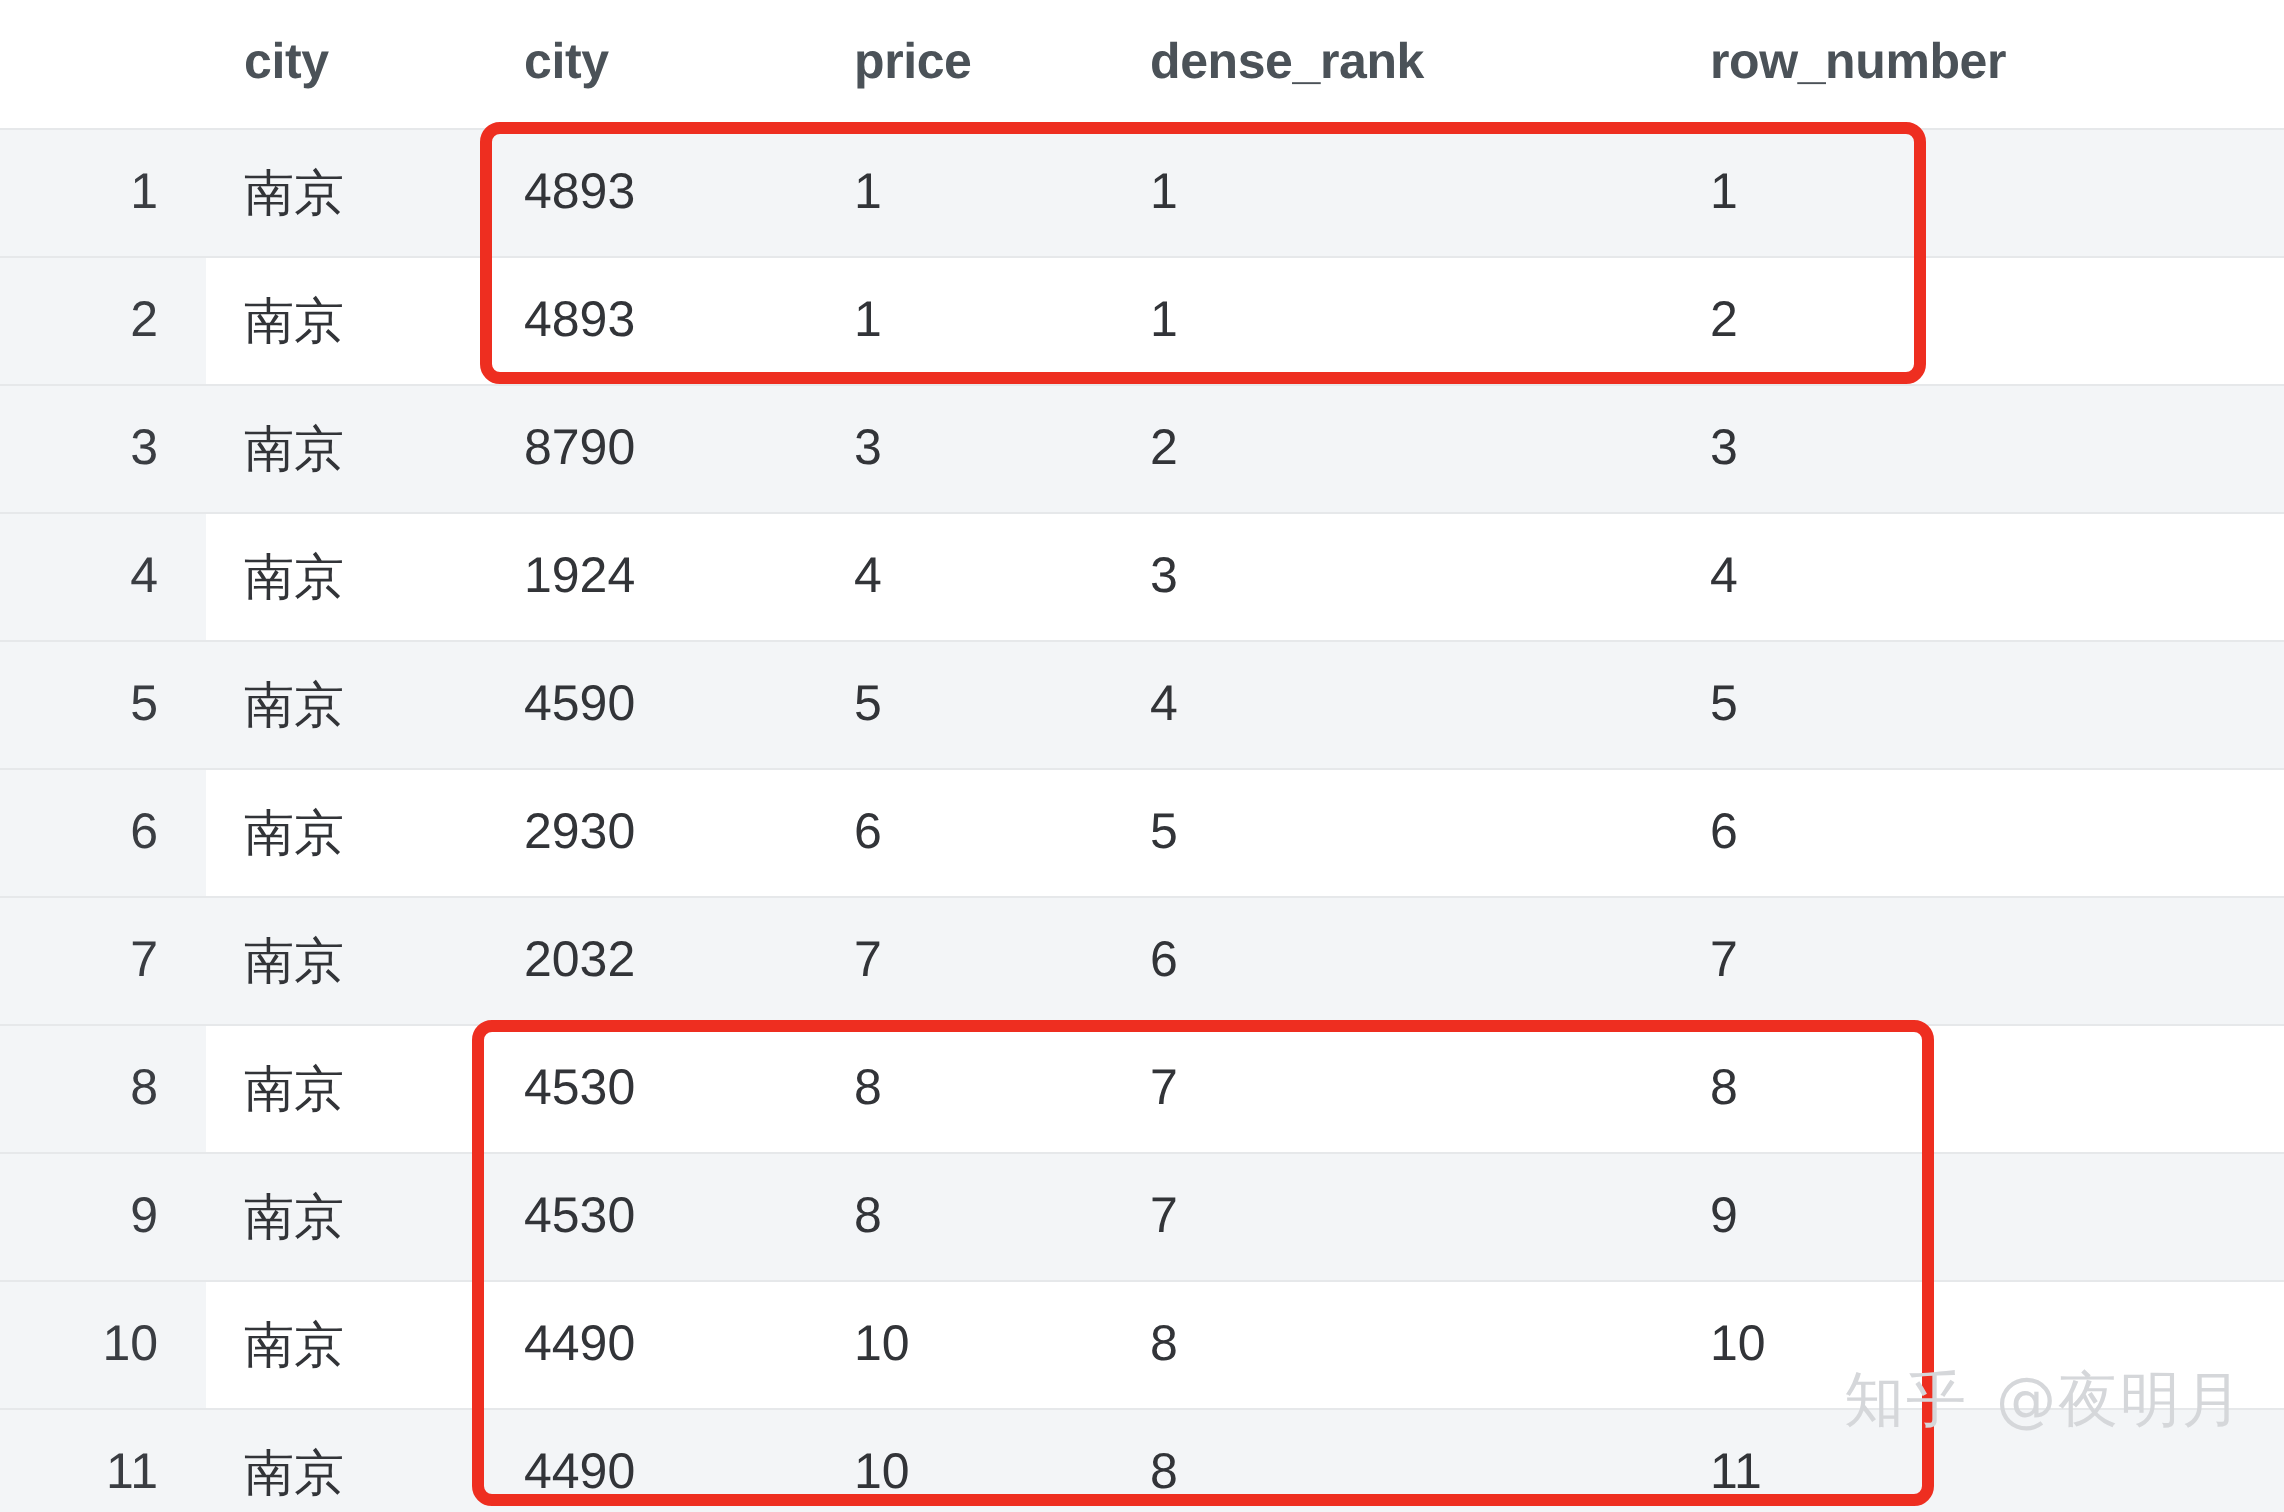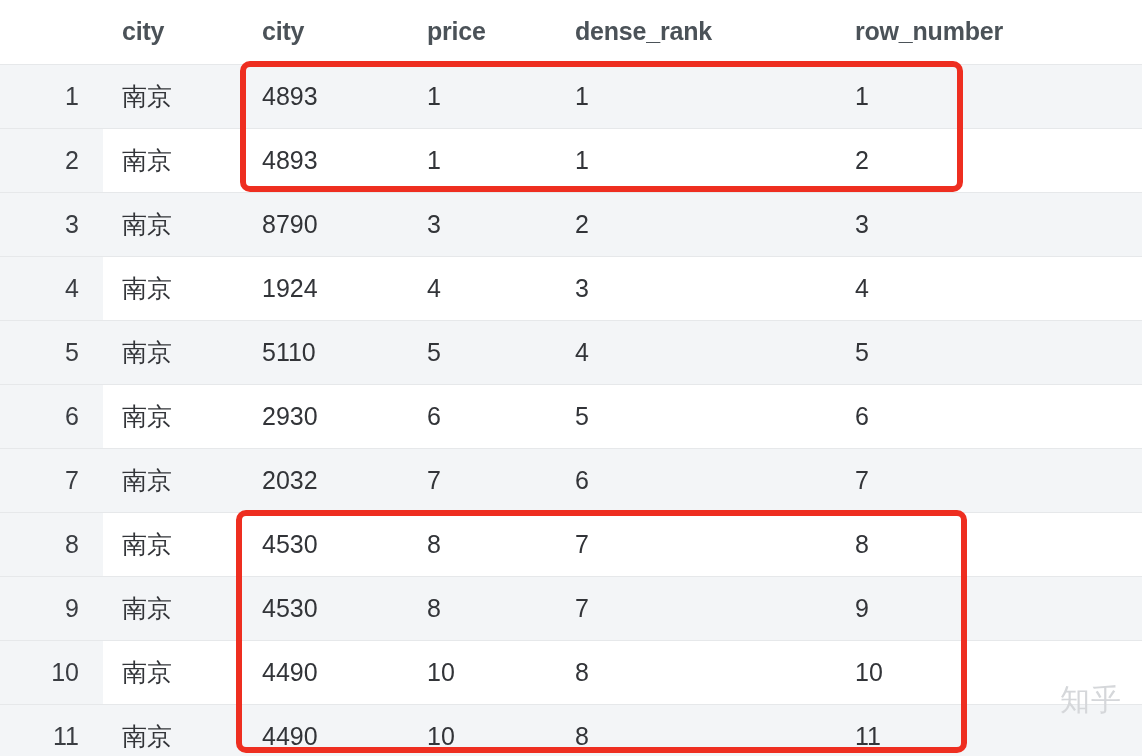--- a/index.html
+++ b/index.html
@@ -179,21 +179,21 @@
           <td class="idx">4</td>
           <td>南京</td>
           <td>1924</td>
           <td>4</td>
           <td>3</td>
           <td>4</td>
         </tr>
         <tr class="odd">
           <td class="idx">5</td>
           <td>南京</td>
-          <td>5110</td>
+          <td>4590</td>
           <td>5</td>
           <td>4</td>
           <td>5</td>
         </tr>
         <tr class="even">
           <td class="idx">6</td>
           <td>南京</td>
           <td>2930</td>
           <td>6</td>
           <td>5</td>
@@ -240,15 +240,16 @@
           <td>11</td>
         </tr>
       </tbody>
   </table>
 
   <div class="redbox" id="redbox-top"></div>
   <div class="redbox" id="redbox-bottom"></div>
 
   <div id="watermark">
     <span class="wm-brand">知乎</span>
+    <span class="wm-user">@夜明月</span>
   </div>
 
 </div>
 
 </body></html>

